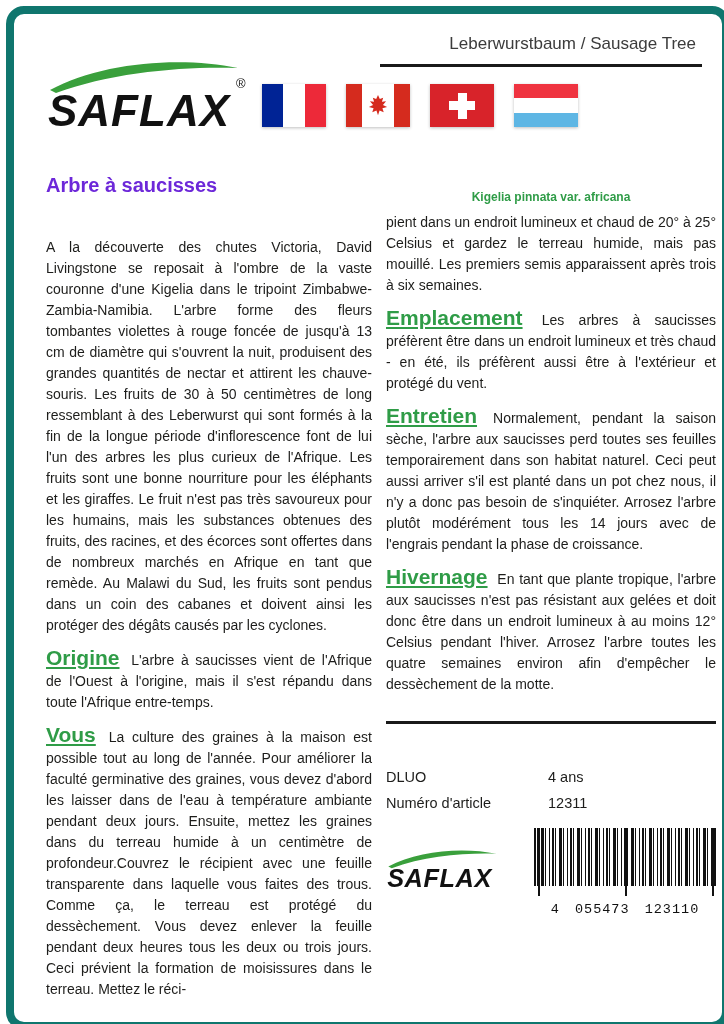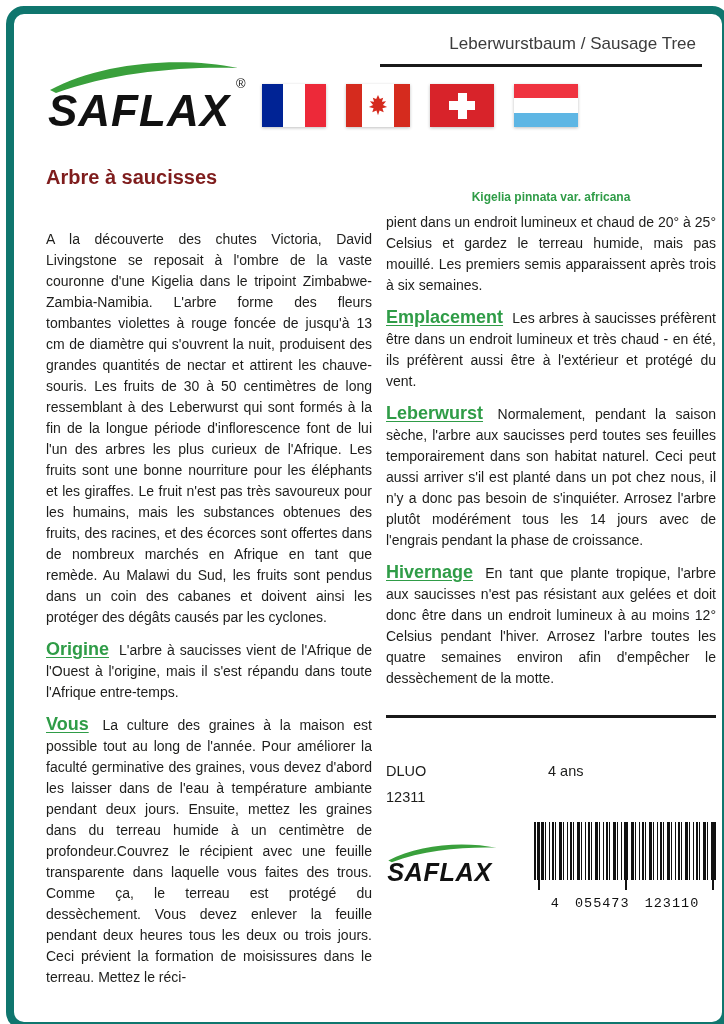--- a/index.html
+++ b/index.html
@@ -59,44 +59,44 @@
   
   .columns {
     position: absolute;
     top: 148px; left: 32px;
     display: flex;
     gap: 14px;
   }
   .col-left  { width: 326px; }
   .col-right { width: 330px; }
   .left-title {
-    margin: 4px 0 40px 0;
+    margin: 12px 0 40px 0;
     font-size: 20px;
     font-weight: bold;
-    color: #7f1d1d;
+    color: #6d28d9;
   }
   .right-title {
     margin: 28px 0 8px 0;
     text-align: center;
     font-size: 12px;
     font-weight: bold;
     color: #2f9c47;
   }
   .body {
     margin: 0;
     font-size: 14px;
     line-height: 21px;
     text-align: justify;
     color: #1d1d1b;
   }
   .section { margin-top: 11px; }
   .sec-label {
     color: #2f9c47;
     font-weight: bold;
-    font-size: 18px;
+    font-size: 21px;
     text-decoration: underline;
     text-underline-offset: 2px;
     margin-right: 5px;
   }
   
   .divider {
     height: 3px;
     background: #191919;
     margin-top: 26px;
   }
@@ -175,36 +175,37 @@
     </div>
 
     <div class="col-right">
       <h2 class="right-title">Kigelia pinnata var. africana</h2>
       <p class="body">pient dans un endroit lumineux et chaud de 20° à 25° Celsius et gardez le terreau humide, mais pas mouillé. Les premiers semis apparaissent après trois à six semaines.</p>
       <p class="body section">
         <span class="sec-label">Emplacement</span>
         <span>Les arbres à saucisses préfèrent être dans un endroit lumineux et très chaud - en été, ils préfèrent aussi être à l'extérieur et protégé du vent.</span>
       </p>
       <p class="body section">
-        <span class="sec-label">Leberwurst</span>
+        <span class="sec-label">Entretien</span>
         <span>Normalement, pendant la saison sèche, l'arbre aux saucisses perd toutes ses feuilles temporairement dans son habitat naturel. Ceci peut aussi arriver s'il est planté dans un pot chez nous, il n'y a donc pas besoin de s'inquiéter. Arrosez l'arbre plutôt modérément tous les 14 jours avec de l'engrais pendant la phase de croissance.</span>
       </p>
       <p class="body section">
         <span class="sec-label">Hivernage</span>
         <span>En tant que plante tropique, l'arbre aux saucisses n'est pas résistant aux gelées et doit donc être dans un endroit lumineux à au moins 12° Celsius pendant l'hiver. Arrosez l'arbre toutes les quatre semaines environ afin d'empêcher le dessèchement de la motte.</span>
       </p>
 
       <div class="divider"></div>
 
       <div class="meta">
         <div class="meta-row">
           <span class="meta-label">DLUO</span>
           <span class="meta-value">4 ans</span>
         </div>
         <div class="meta-row">
+          <span class="meta-label">Numéro d'article</span>
           <span class="meta-value">12311</span>
         </div>
       </div>
 
       <div class="bottom-row">
         <div class="logo-small">
           <svg width="118" height="43" viewBox="0 0 205 74">
             <path d="M4 30 C 55 2, 135 -4, 192 8 C 140 6, 66 12, 10 33 Z" fill="#3aa03c"></path>
             <text x="2" y="66" font-family="Liberation Sans, sans-serif" font-size="44" font-weight="bold" font-style="italic" letter-spacing="1" fill="#111111">SAFLAX</text>
           </svg>

